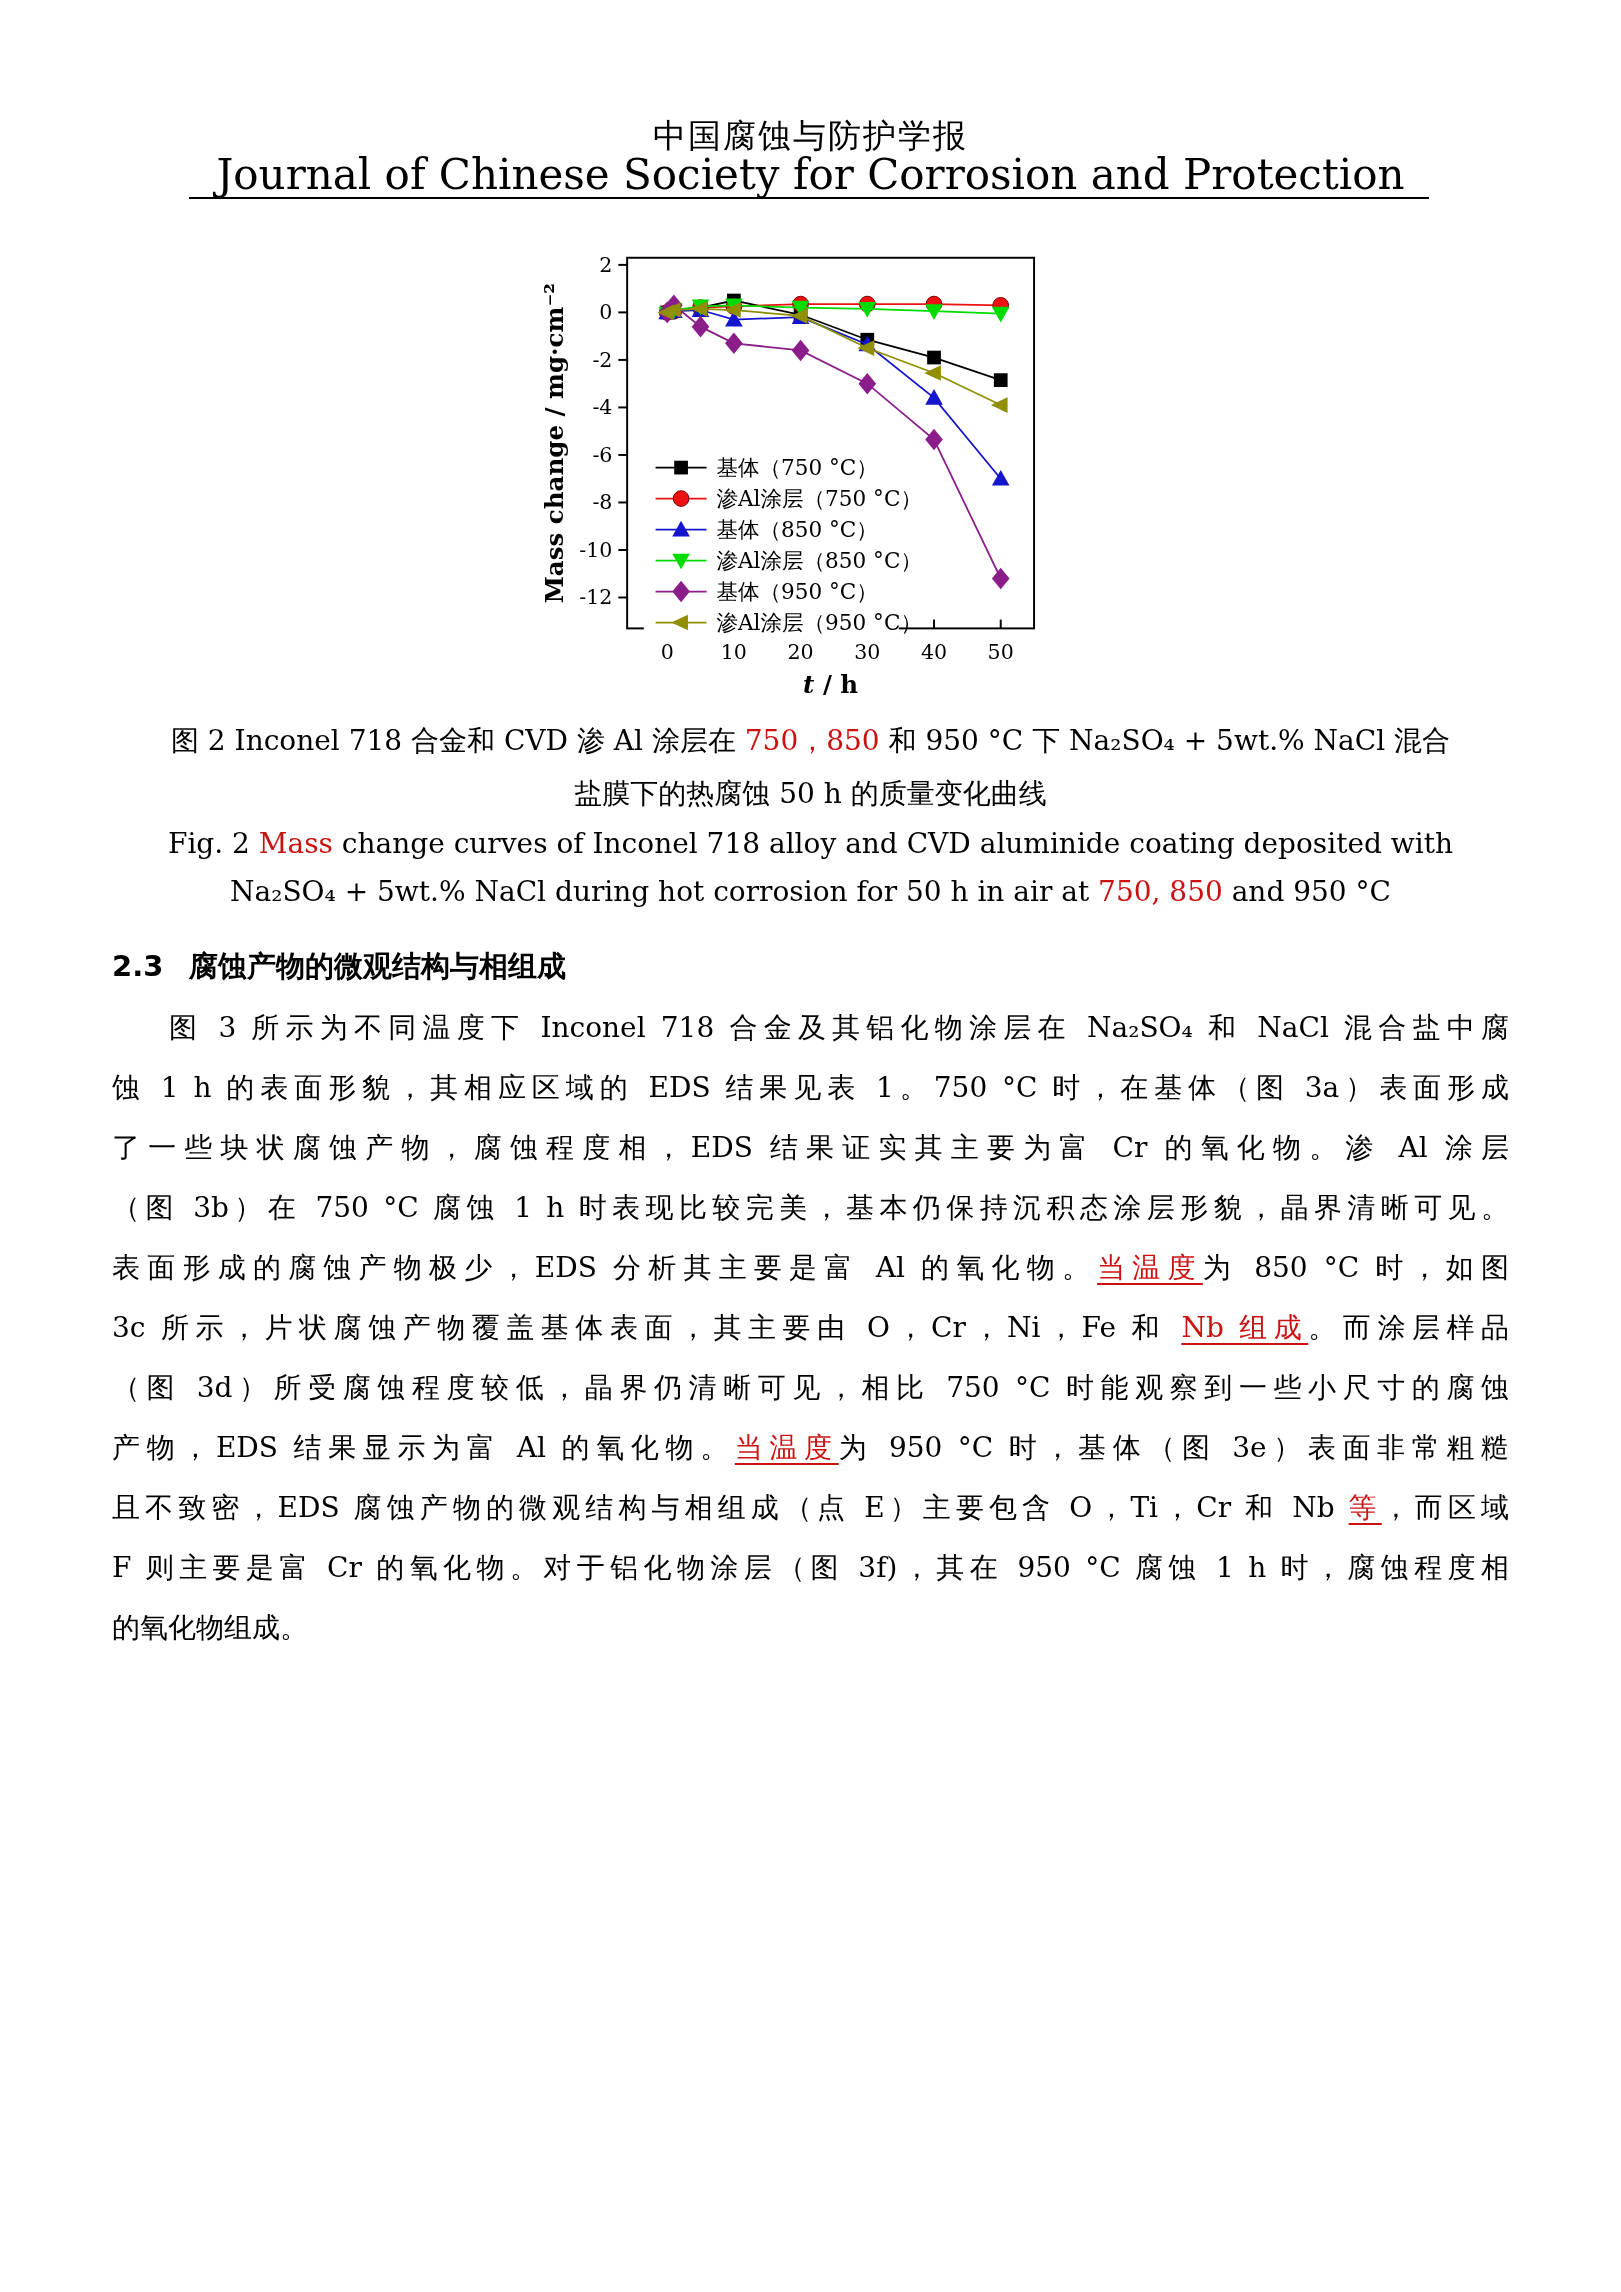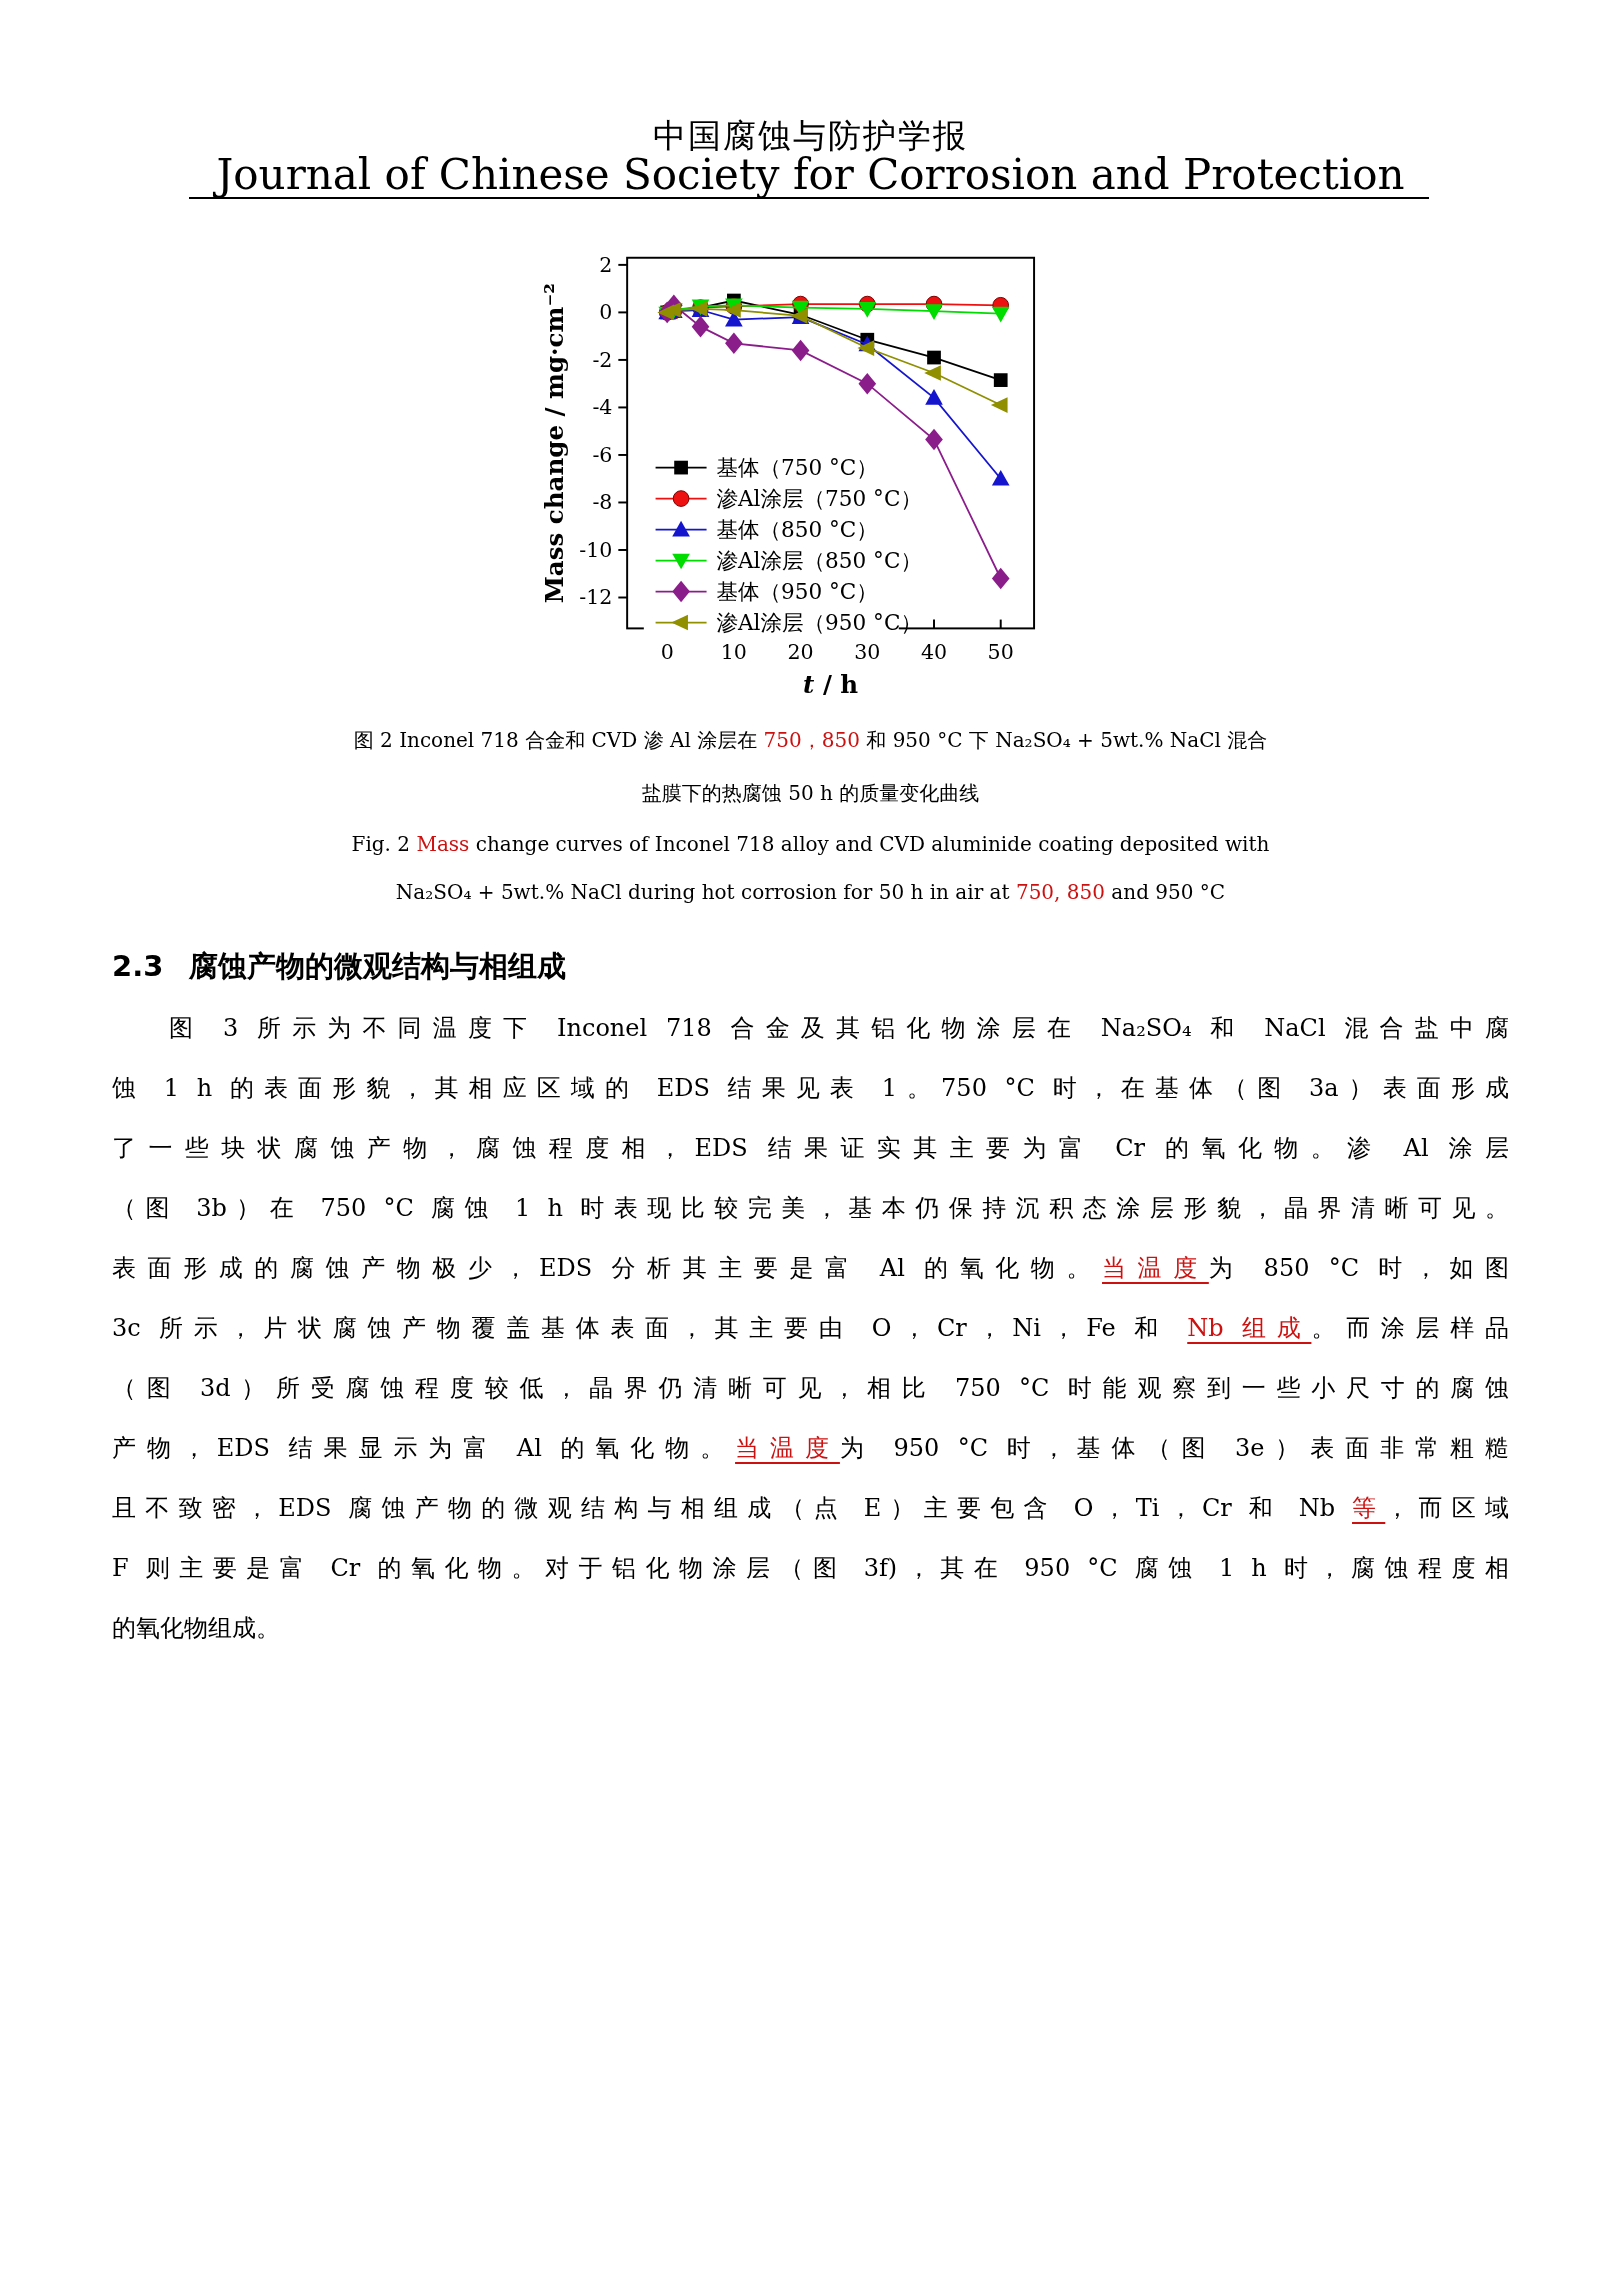--- a/index.html
+++ b/index.html
@@ -10,30 +10,30 @@
   .hdr{padding-top:116px;}
   .title-cn{text-align:center;font-size:33px;line-height:39px;letter-spacing:2px;}
   .title-en{text-align:center;font-size:42px;line-height:39px;}
   .hdr-rule{border:0;border-top:2px solid #000;margin:2.9px 192px 0 189px;}
 
   
   .figure{margin:45px 0 0 0;display:flex;justify-content:center;}
   .figure svg{display:block;font-family:"DejaVu Serif","Liberation Serif",serif;}
 
   
-  .captions{margin-top:13.7px;text-align:center;font-size:20px;}
+  .captions{margin-top:13.7px;text-align:center;font-size:28px;}
   .cap{line-height:53px;}
   .cap.en{line-height:48px;}
 
   
   .section{padding:0 112px;}
   .heading{font-family:"DejaVu Sans","Liberation Sans",sans-serif;font-weight:bold;
            font-size:29px;margin:31px 0 11.8px 0;}
   .heading .num{margin-right:25.5px;}
-  .bodyline{font-size:24px;line-height:60px;text-align:justify;text-align-last:justify;}
+  .bodyline{font-size:28px;line-height:60px;text-align:justify;text-align-last:justify;}
   .bodyline.indent{text-indent:57px;}
   .bodyline.short{text-align-last:left;}
 
   .red{color:#cc1111;}
   .u{text-decoration:underline;text-underline-offset:5.9px;}
 </style>
 </head>
 <body>
 
 <div class="page">

